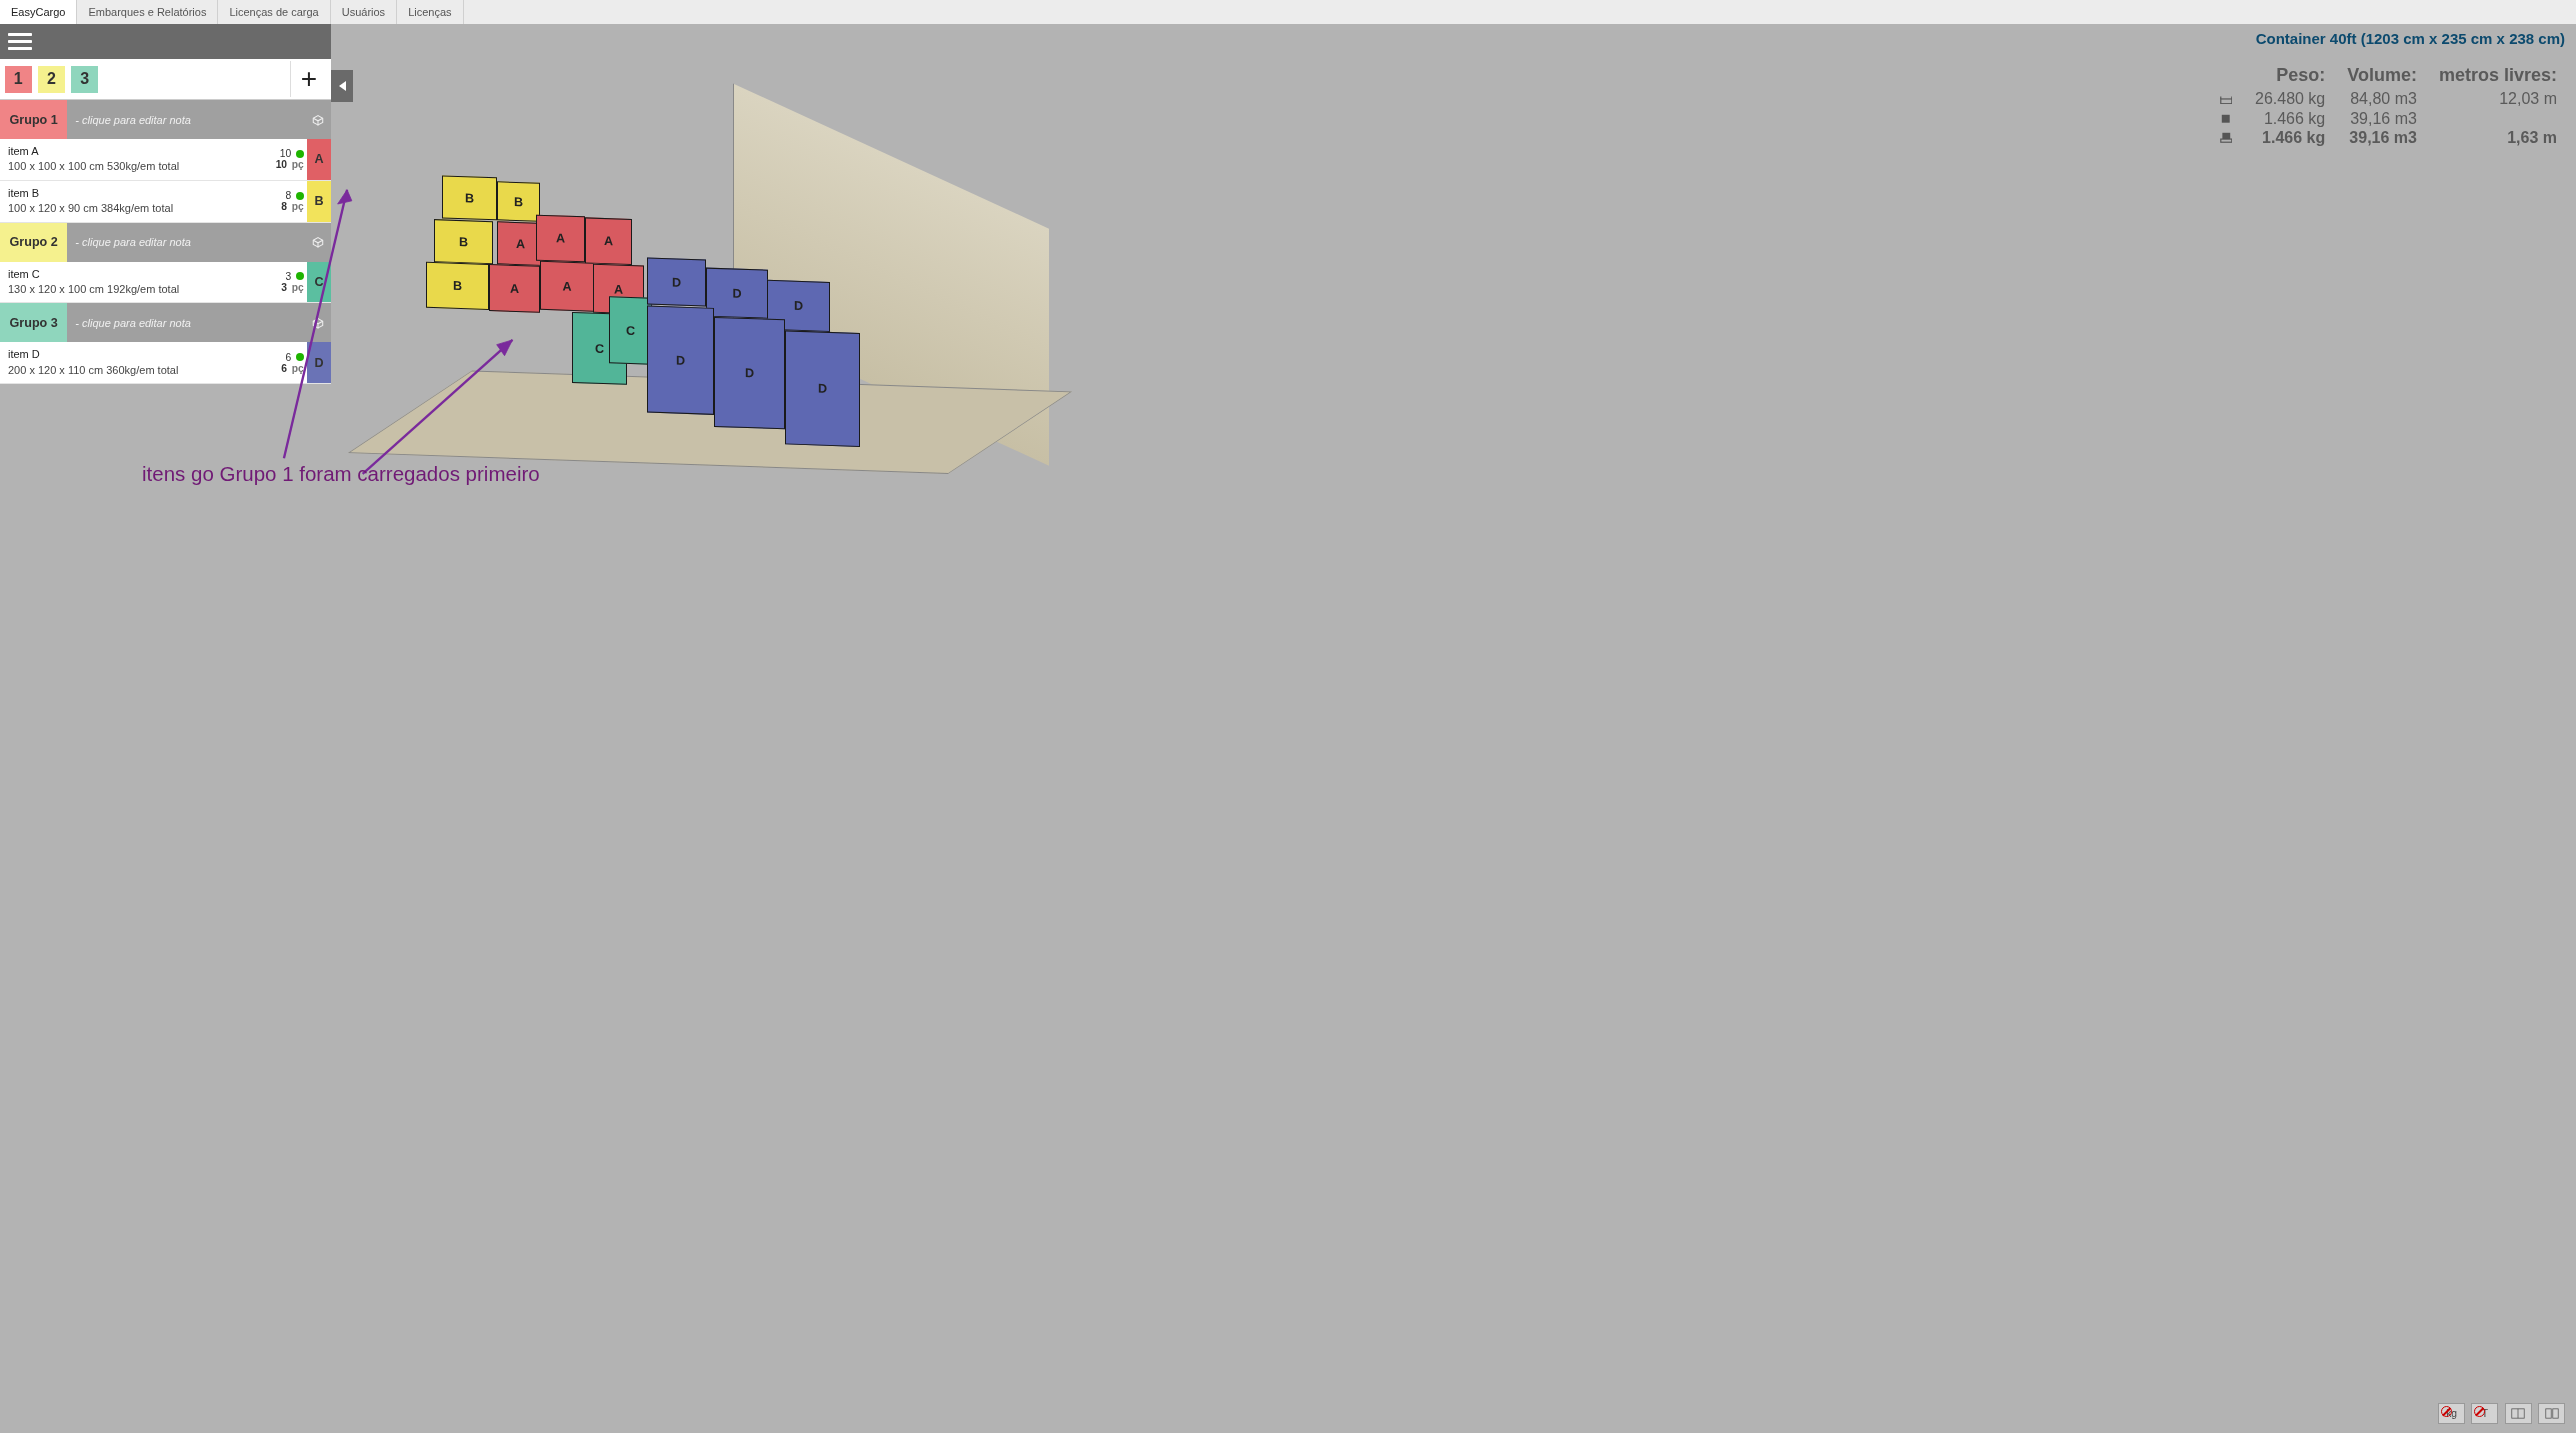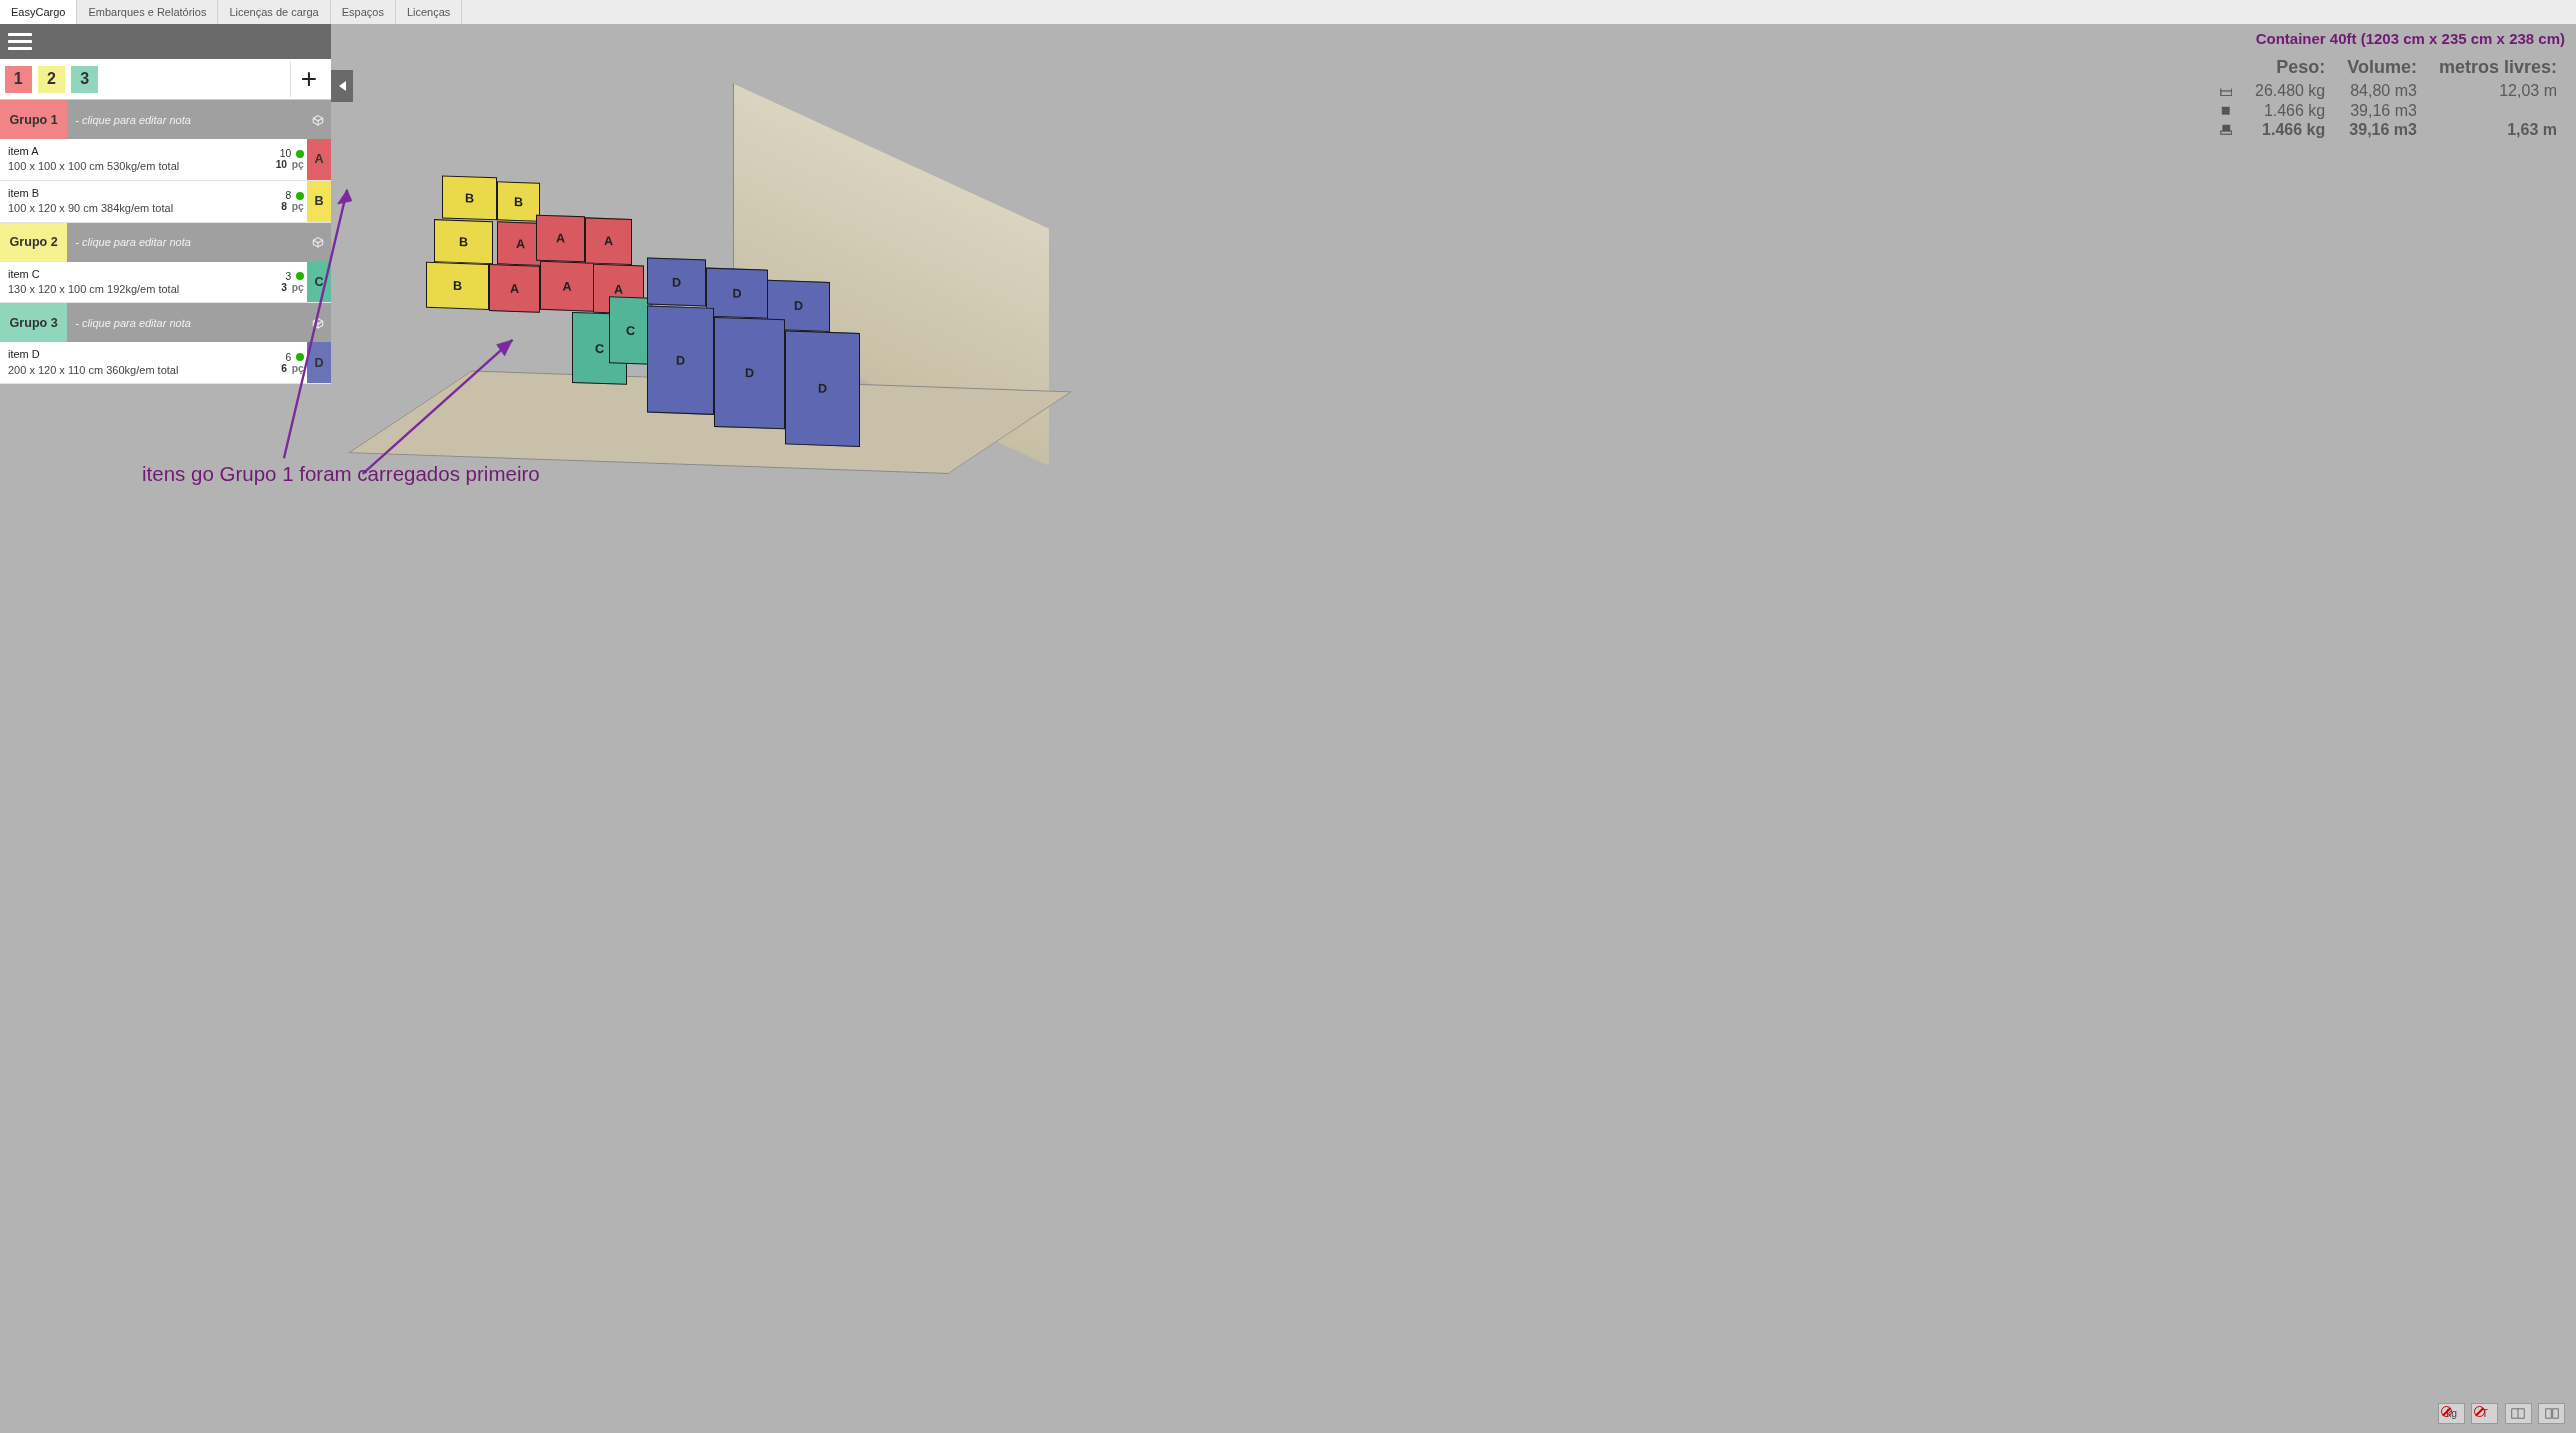--- a/index.html
+++ b/index.html
@@ -49,21 +49,21 @@
   .item .meta .dot{width:8px;height:8px;border-radius:50%;background:#1eb400;display:inline-block}
   .item .meta .unit{color:#777;font-weight:600}
   .item .tag{width:24px;display:flex;align-items:center;justify-content:center;font-weight:700;color:#333}
   .item .tag.cA{background:#e06065}
   .item .tag.cB{background:#f2e35b}
   .item .tag.cC{background:#5bbfa0}
   .item .tag.cD{background:#6a73b6}
 
   
   .stats{position:absolute;right:11px;top:6.3px;z-index:15;text-align:right;color:#5a5a5a;font-size:12px}
-  .stats .title{font-weight:700;font-size:15px;color:#701a75;margin-bottom:10px}
+  .stats .title{font-weight:700;font-size:15px;color:#0c4a6e;margin-bottom:18px}
   .stats table{border-collapse:collapse}
   .stats th{font-weight:700;color:#5a5a5a;text-align:right;padding:0 8px 3.2px 14px;font-size:18px}
   .stats td{padding:0.8px 8px 0.8px 14px;font-size:16px}
   .stats tr.bold td{font-weight:700}
   .stats .ic{width:14px;display:inline-block;text-align:center}
 
   
   .viewport{position:absolute;left:0;right:0;top:0;bottom:0;z-index:1}
   .container3d{position:absolute;left:410px;top:118px;width:615px;height:339px;transform:skewY(2deg)}
   .floor{position:absolute;left:0;top:237px;width:600px;height:87px;background:#c8c0a8;transform:skewX(-55deg);border:0.8px solid #888}
@@ -84,21 +84,21 @@
   .tbtn .no{position:absolute;left:1.6px;top:1.6px;width:11px;height:11px;border:1.6px solid #c00;border-radius:50%}
   .tbtn .no::after{content:"";position:absolute;left:-0.8px;top:4px;width:11px;height:1.6px;background:#c00;transform:rotate(-45deg)}
 </style>
 </head>
 <body>
 
 <div class="topnav" id="topnav">
     <div class="tab active">EasyCargo</div>
     <div class="tab">Embarques e Relatórios</div>
     <div class="tab">Licenças de carga</div>
-    <div class="tab">Espaços</div>
+    <div class="tab">Usuários</div>
     <div class="tab">Licenças</div>
   </div>
 
 <div class="stage">
 
   <div class="viewport">
     <div class="container3d">
       <div class="backwall"></div>
       <div class="floor"></div>
       <div id="boxes">

